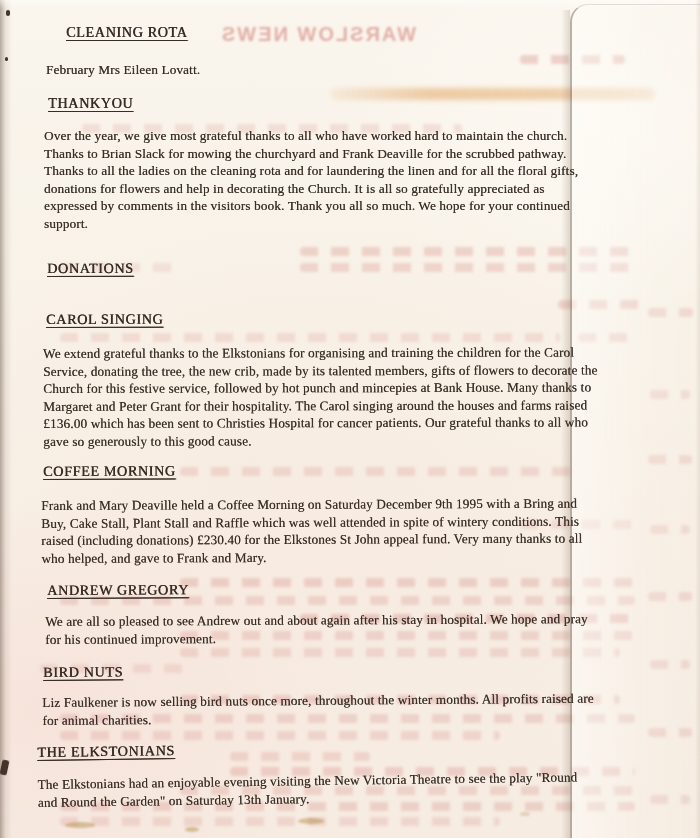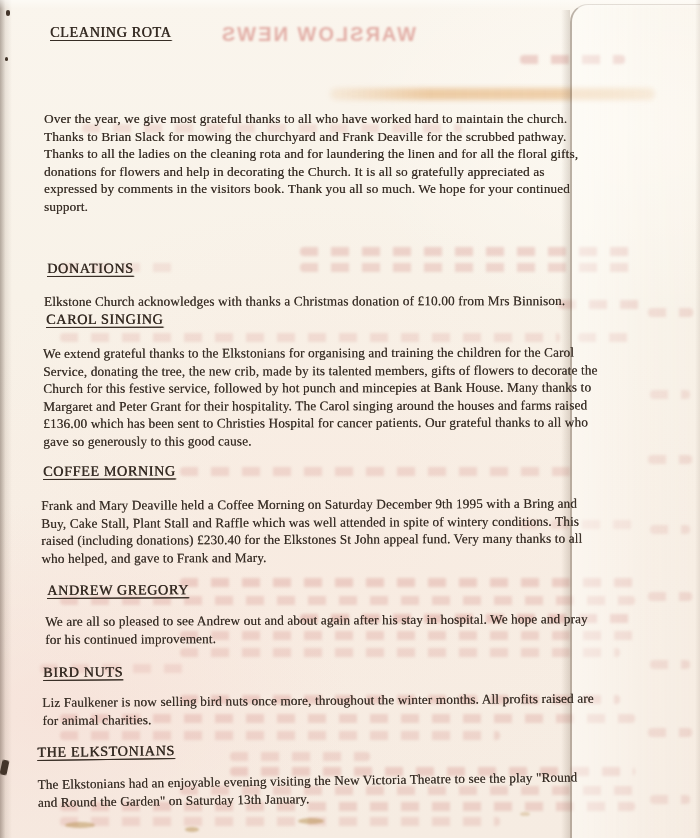--- a/index.html
+++ b/index.html
@@ -107,35 +107,36 @@
 
   <div class="speck" style="left:6px;top:10px;width:4px;height:6px;"></div>
   <div class="speck" style="left:5px;top:57px;width:3px;height:4px;"></div>
   <div class="speck" style="left:1px;top:760px;width:7px;height:15px;transform:rotate(12deg);"></div>
   <div class="stain" style="left:65px;top:822px;width:30px;height:6px;"></div>
   <div class="stain" style="left:185px;top:827px;width:14px;height:5px;"></div>
   <div class="stain" style="left:298px;top:818px;width:26px;height:6px;"></div>
   <div class="stain" style="left:520px;top:812px;width:10px;height:4px;opacity:0.6;"></div>
 
   <section class="sec" style="top:24px;left:46px;">
-    <h2 style="margin-left:4px;">CLEANING ROTA</h2>
+    <h2 style="margin-left:20px;">CLEANING ROTA</h2>
+    <p style="margin-top:20px;">February Mrs Eileen Lovatt.</p>
   </section>
 
   <section class="sec" style="top:95px;left:44px;">
+    <h2 style="margin-left:4px;">THANKYOU</h2>
     <p style="margin-top:15px;">Over the year, we give most grateful thanks to all who have worked hard to maintain the church.
 Thanks to Brian Slack for mowing the churchyard and Frank Deaville for the scrubbed pathway.
 Thanks to all the ladies on the cleaning rota and for laundering the linen and for all the floral gifts,
 donations for flowers and help in decorating the Church.  It is all so gratefully appreciated as
 expressed by comments in the visitors book.  Thank you all so much.  We hope for your continued
 support.</p>
   </section>
 
   <section class="sec" style="top:260px;left:44px;transform:rotate(-0.1deg);">
     <h2 style="margin-left:3px;">DONATIONS</h2>
-    <p style="margin-top:16px;">Elkstone Church acknowledges with thanks a Christmas donation of £10.00 from Mrs Binnison.</p>
   </section>
 
   <section class="sec" style="top:311px;left:43px;transform:rotate(-0.15deg);">
     <h2 style="margin-left:3px;">CAROL SINGING</h2>
     <p style="margin-top:17px;">We extend grateful thanks to the Elkstonians for organising and training the children for the Carol
 Service, donating the tree, the new crib, made by its talented members, gifts of flowers to decorate the
 Church for this festive service, followed by hot punch and mincepies at Bank House.  Many thanks to
 Margaret and Peter Grant for their hospitality.  The Carol singing around the houses and farms raised
 £136.00 which has been sent to Christies Hospital for cancer patients.  Our grateful thanks to all who
 gave so generously to this good cause.</p>

